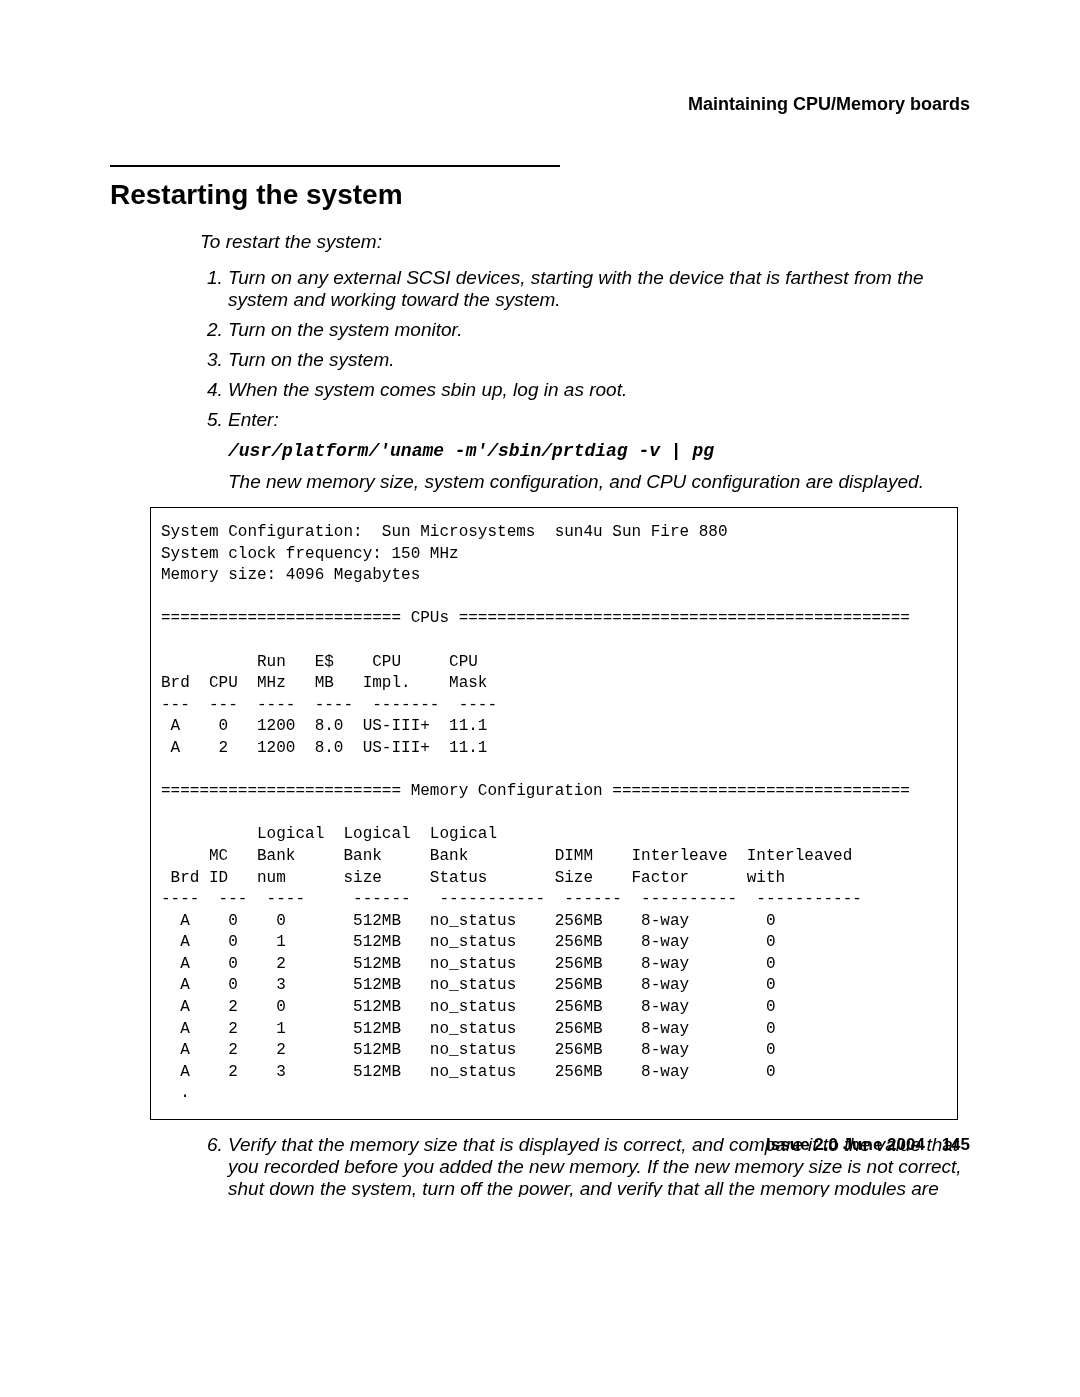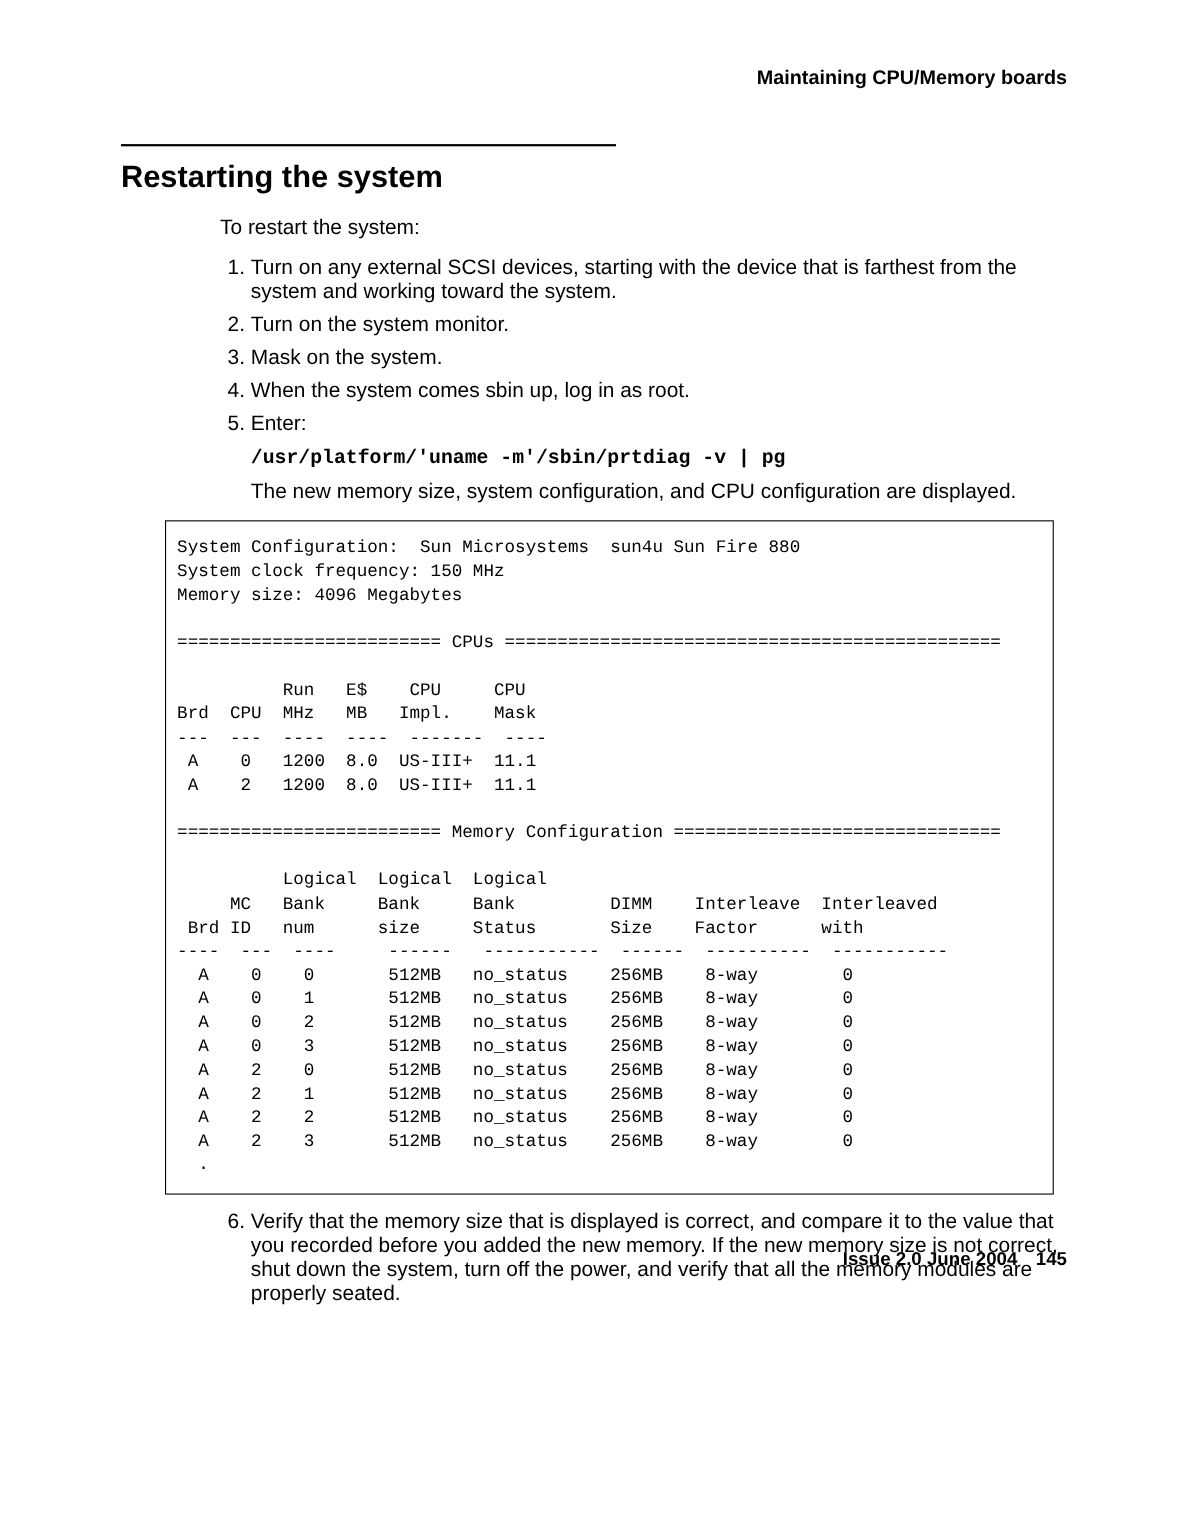--- a/index.html
+++ b/index.html
@@ -7,41 +7,42 @@
     padding: 0;
     background: #fff;
     font-family: Arial, Helvetica, sans-serif;
     color: #000;
   }
   .page {
     width: 1080px;
     height: 1197px;
     position: relative;
     box-sizing: border-box;
-    padding: 60px 110px 40px 110px;
+    padding: 94px 110px 40px 110px;
   }
   .running-header {
     text-align: right;
     font-weight: bold;
     font-size: 18px;
     margin-bottom: 50px;
   }
   .rule {
     border: none;
     border-top: 2px solid #000;
     width: 450px;
     margin: 0 0 12px 0;
   }
   h1.section-title {
     font-size: 28px;
     margin: 0 0 20px 0;
     font-weight: bold;
   }
   .body-indent {
     margin-left: 90px;
+    font-style: italic;
   }
   .lead {
     font-size: 19px;
     margin: 14px 0;
   }
   ol.steps {
     font-size: 19px;
     padding-left: 28px;
     margin: 10px 0;
   }
@@ -91,21 +92,21 @@
   <hr class="rule">
   <h1 class="section-title">Restarting the system</h1>
 
   <div class="body-indent">
     <p class="lead">To restart the system:</p>
 
     <ol class="steps">
       <li>Turn on any external SCSI devices, starting with the device that is farthest from the system and working toward the system.</li>
       <li>Turn on the system monitor.</li>
       <li>
-        <span>Mask on the system.</span>
+        <span>Turn on the system.</span>
       </li>
       <li>When the system comes sbin up, log in as root.</li>
       <li>
         <span>Enter:</span>
         <span class="cmd">/usr/platform/'uname -m'/sbin/prtdiag -v | pg</span>
         <span class="sub">The new memory size, system configuration, and CPU configuration are displayed.</span>
       </li>
     </ol>
   </div>
 

